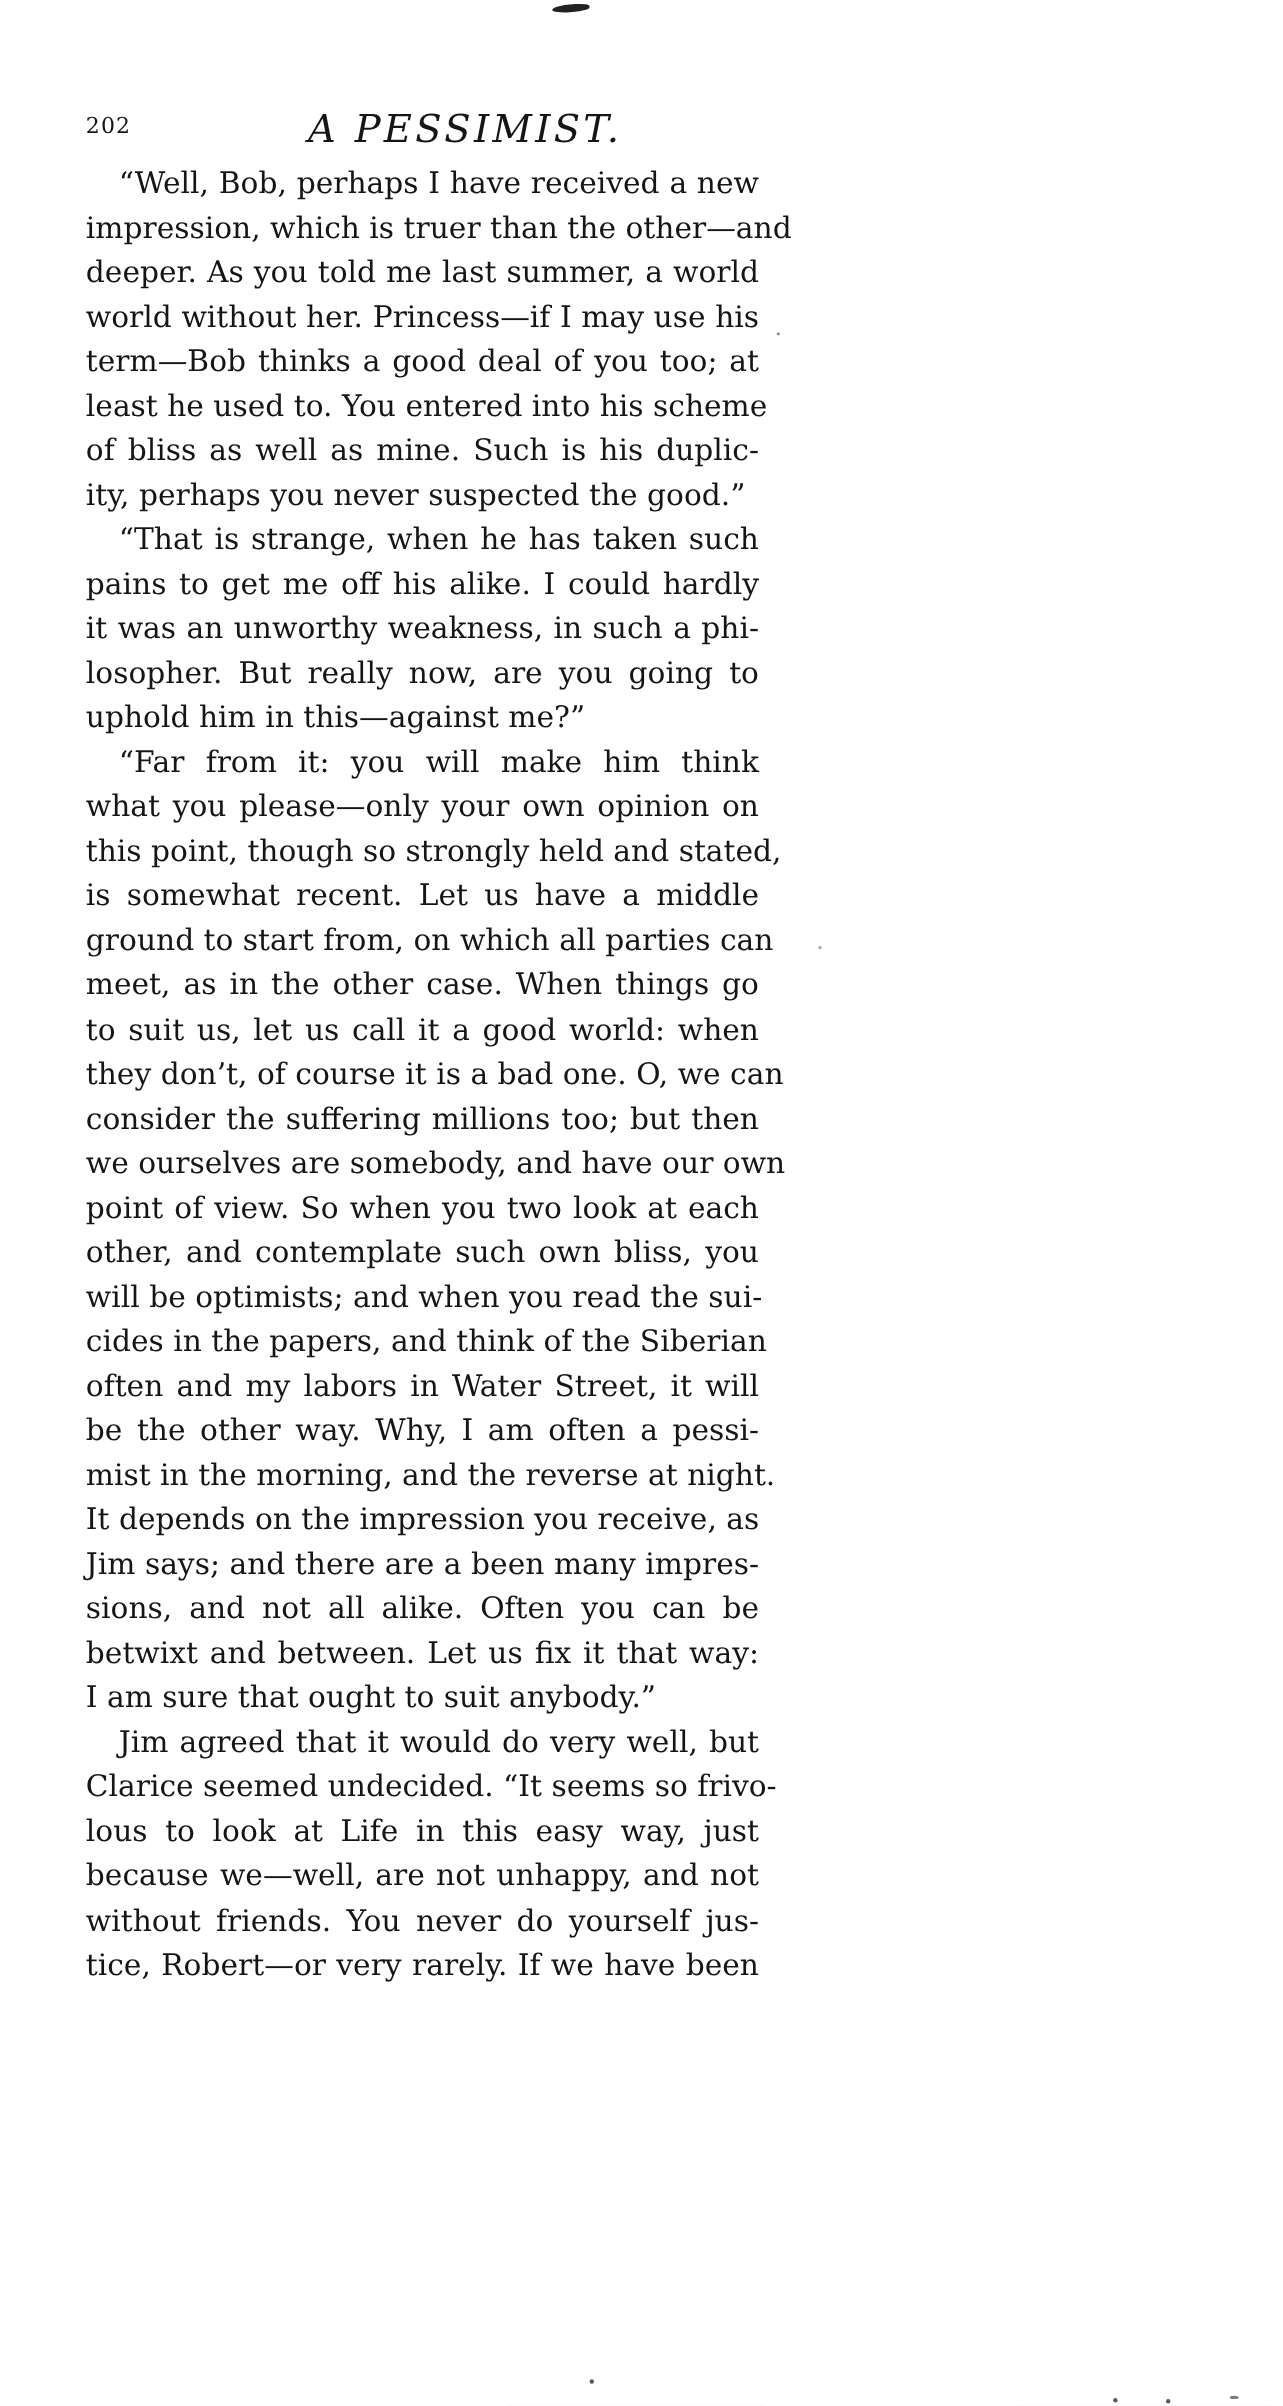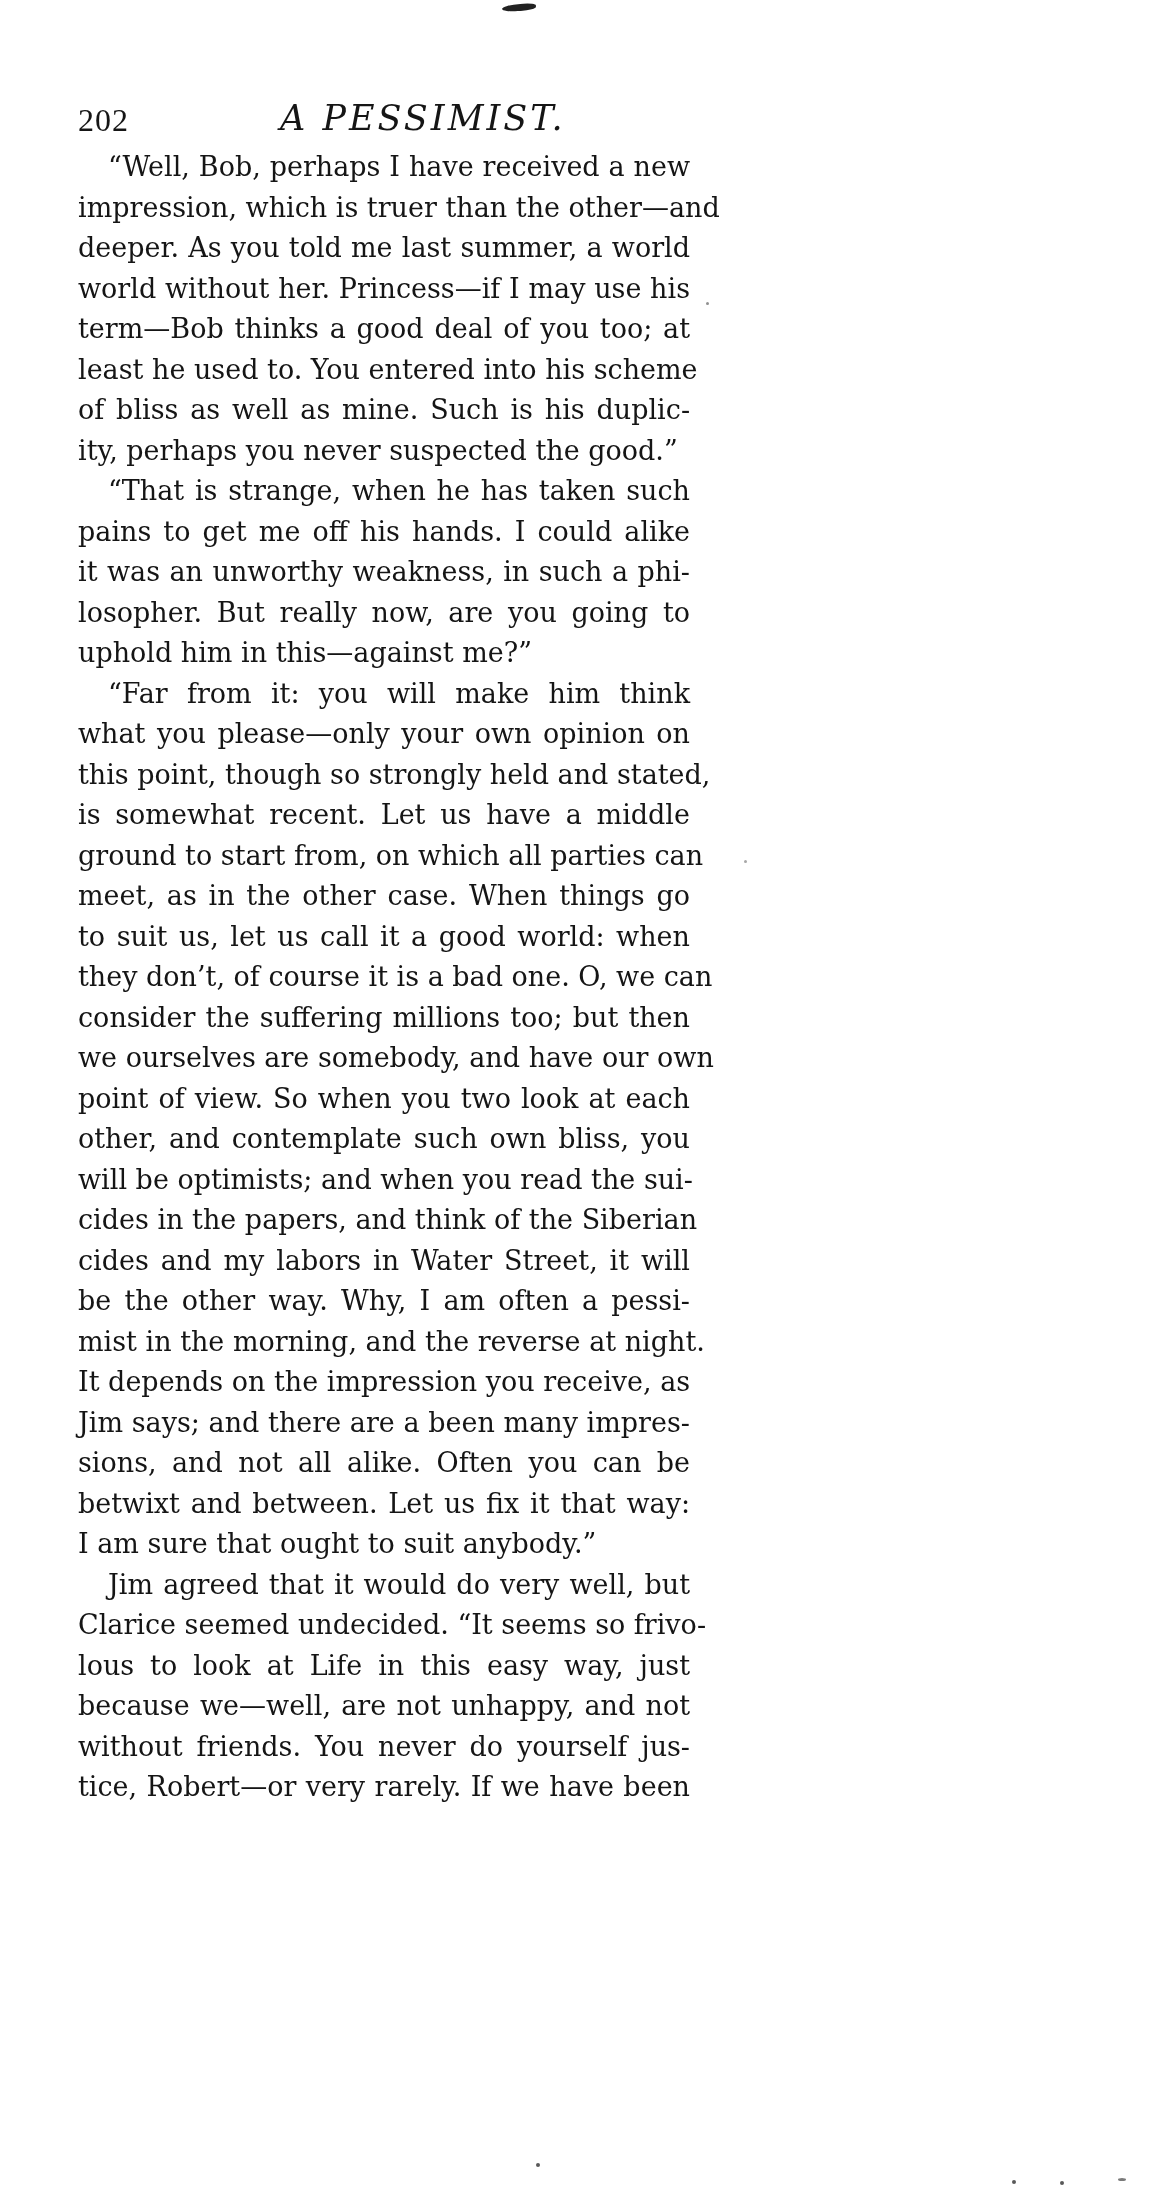--- a/index.html
+++ b/index.html
@@ -19,23 +19,22 @@
     position: absolute;
     top: 98px;
     left: 0;
     width: 1166px;
     height: 40px;
   }
   .page-number {
     position: absolute;
     left: 78px;
     top: 4px;
-    font-size: 32px;
+    font-size: 20px;
     letter-spacing: 1px;
-    font-family: Liberation Serif, serif;
   }
   .header-title {
     position: absolute;
     left: 280px;
     top: 0;
     width: 320px;
     text-align: left;
     font-style: italic;
     font-size: 35px;
     letter-spacing: 3px;
@@ -90,39 +89,39 @@
   <div class="text-block">
     <div class="line indent">“Well, Bob, perhaps I have received a new</div>
     <div class="line">impression, which is truer than the other—and</div>
     <div class="line">deeper.  As you told me last summer, a world</div>
     <div class="line">world without her.  Princess—if I may use his</div>
     <div class="line">term—Bob thinks a good deal of you too; at</div>
     <div class="line">least he used to.  You entered into his scheme</div>
     <div class="line">of bliss as well as mine.  Such is his duplic-</div>
     <div class="line flush">ity, perhaps you never suspected the good.”</div>
     <div class="line indent">“That is strange, when he has taken such</div>
-    <div class="line">pains to get me off his hands.  I could alike</div>
+    <div class="line">pains to get me off his alike.  I could hardly</div>
     <div class="line">it was an unworthy weakness, in such a phi-</div>
     <div class="line">losopher.  But really now, are you going to</div>
     <div class="line flush">uphold him in this—against me?”</div>
     <div class="line indent">“Far from it: you will make him think</div>
     <div class="line">what you please—only your own opinion on</div>
     <div class="line">this point, though so strongly held and stated,</div>
     <div class="line">is somewhat recent.  Let us have a middle</div>
     <div class="line">ground to start from, on which all parties can</div>
     <div class="line">meet, as in the other case.  When things go</div>
     <div class="line">to suit us, let us call it a good world: when</div>
     <div class="line">they don’t, of course it is a bad one.  O, we can</div>
     <div class="line">consider the suffering millions too; but then</div>
     <div class="line">we ourselves are somebody, and have our own</div>
     <div class="line">point of view.  So when you two look at each</div>
     <div class="line">other, and contemplate such own bliss, you</div>
     <div class="line">will be optimists; and when you read the sui-</div>
     <div class="line">cides in the papers, and think of the Siberian</div>
-    <div class="line">cides and my labors in Water Street, it will</div>
+    <div class="line">often and my labors in Water Street, it will</div>
     <div class="line">be the other way.  Why, I am often a pessi-</div>
     <div class="line">mist in the morning, and the reverse at night.</div>
     <div class="line">It depends on the impression you receive, as</div>
     <div class="line">Jim says; and there are a been many impres-</div>
     <div class="line">sions, and not all alike.  Often you can be</div>
     <div class="line">betwixt and between.  Let us fix it that way:</div>
     <div class="line flush">I am sure that ought to suit anybody.”</div>
     <div class="line indent">Jim agreed that it would do very well, but</div>
     <div class="line">Clarice seemed undecided.  “It seems so frivo-</div>
     <div class="line">lous to look at Life in this easy way, just</div>

